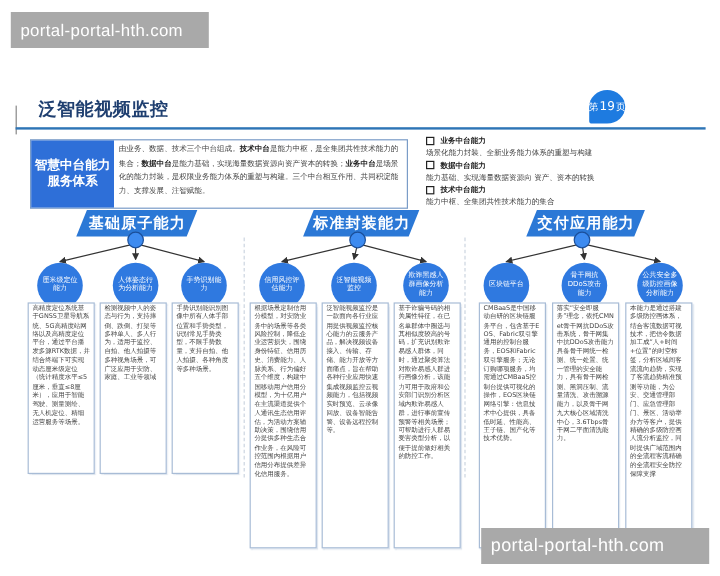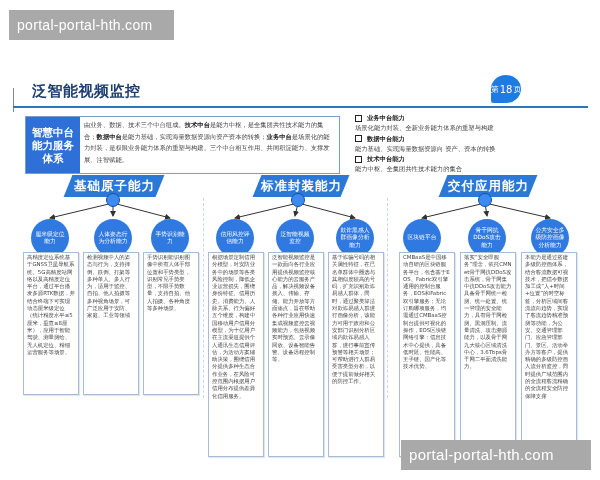--- a/index.html
+++ b/index.html
@@ -11,21 +11,21 @@
   .wm-bottom { left: 401px; top: 440px; width: 190px; font-size: 15px; }
 
   .title-bar { position: absolute; left: 13px; top: 80px; height: 30px; width: 575px; }
   .title-vline { position: absolute; left: 0; top: 8px; width: 1px; height: 24px; background: #888; }
   .page-title { position: absolute; left: 19px; top: 2px; font-size: 15px; font-weight: bold; color: #1f3f70; letter-spacing: 0.5px; }
   .title-underline { position: absolute; left: 0; top: 26px; width: 575px; height: 2px; background: #2e75b6; }
   .page-badge { position: absolute; left: 478px; top: -5px; width: 30px; height: 28px; border-radius: 50% 50% 50% 8%; background: #1e7be0; color: #fff; font-size: 8px; display: flex; align-items: center; justify-content: center; }
   .page-badge b { font-size: 10px; margin: 0 1px; font-weight: normal; }
 
   .intro-box { position: absolute; left: 25px; top: 116px; width: 315px; height: 58px; border: 1px solid #7a9cc7; display: flex; }
-  .intro-label { width: 54px; background: #2e6fd8; color: #fff; font-size: 10.5px; font-weight: bold; text-align: center; line-height: 13px; display: flex; align-items: center; justify-content: center; padding: 2px; }
+  .intro-label { width: 69px; background: #2e6fd8; color: #fff; font-size: 10.5px; font-weight: bold; text-align: center; line-height: 13px; display: flex; align-items: center; justify-content: center; padding: 2px; }
   .intro-text { flex: 1; font-size: 6.3px; line-height: 11.5px; padding: 2px 4px; color: #444; }
   .intro-text b { color: #222; }
 
   .summary { position: absolute; left: 355px; top: 113px; width: 240px; font-size: 6.3px; line-height: 10.3px; color: #444; }
   .summary .h { font-weight: bold; color: #222; }
   .summary .h::before { content: ""; display: inline-block; width: 5px; height: 5px; border: 1px solid #222; margin-right: 5px; vertical-align: middle; }
 
   .col-divider { position: absolute; top: 198px; width: 1px; height: 200px; border-left: 1px dashed #ccd5e0; }
 
   .group { position: absolute; top: 173px; }
@@ -41,21 +41,21 @@
 </head>
 <body>
 
 <div class="watermark wm-top">portal-portal-hth.com</div>
 
 <div class="title-bar">
   <div class="title-vline"></div>
   <div class="page-title">泛智能视频监控</div>
   <div class="page-badge">
     <span>第</span>
-      <b>18</b>
+      <b>19</b>
       <span>页</span>
   </div>
   <div class="title-underline"></div>
 </div>
 
 <div class="intro-box">
   <div class="intro-label">智慧中台能力服务体系</div>
   <div class="intro-text">
     <span>由业务、数据、技术三个中台组成。</span><b>技术中台</b><span>是能力中枢，是全集团共性技术能力的集合；</span><b>数据中台</b><span>是能力基础，实现海量数据资源向资产资本的转换；</span><b>业务中台</b><span>是场景化的能力封装，是权限业务能力体系的重塑与构建。三个中台相互作用、共同积淀能力、支撑发展、注智赋能。</span>
   </div>

